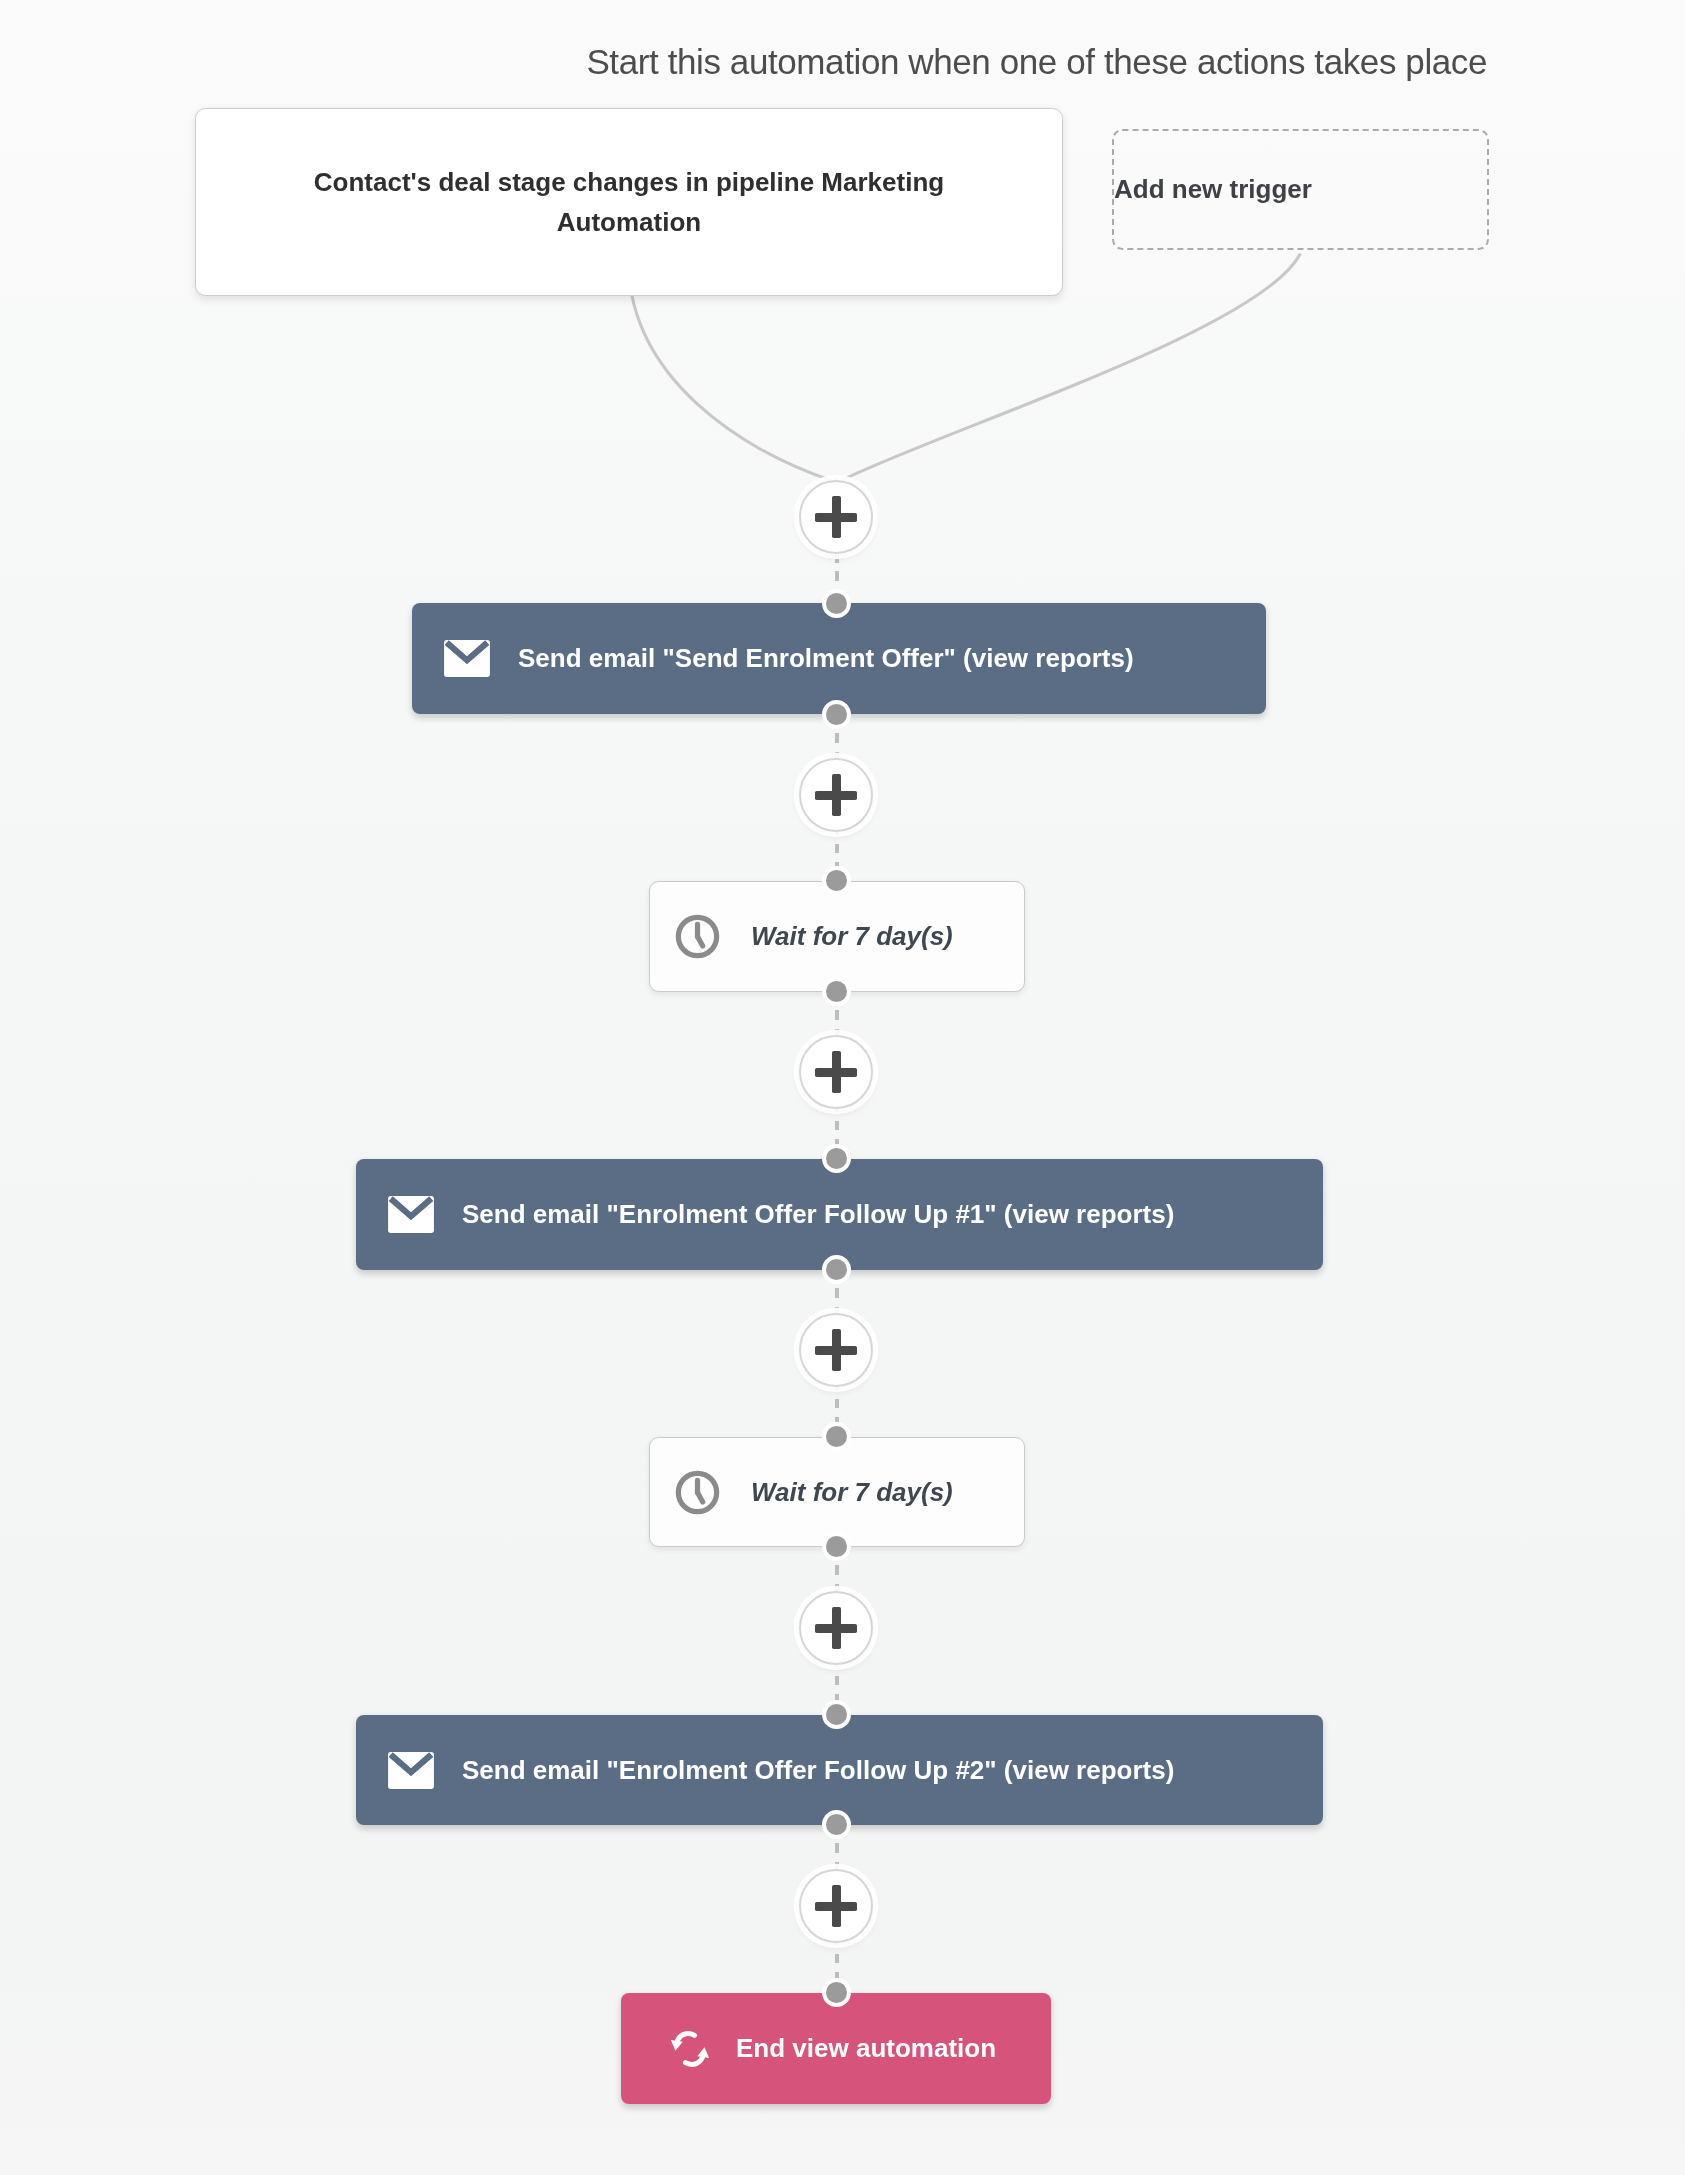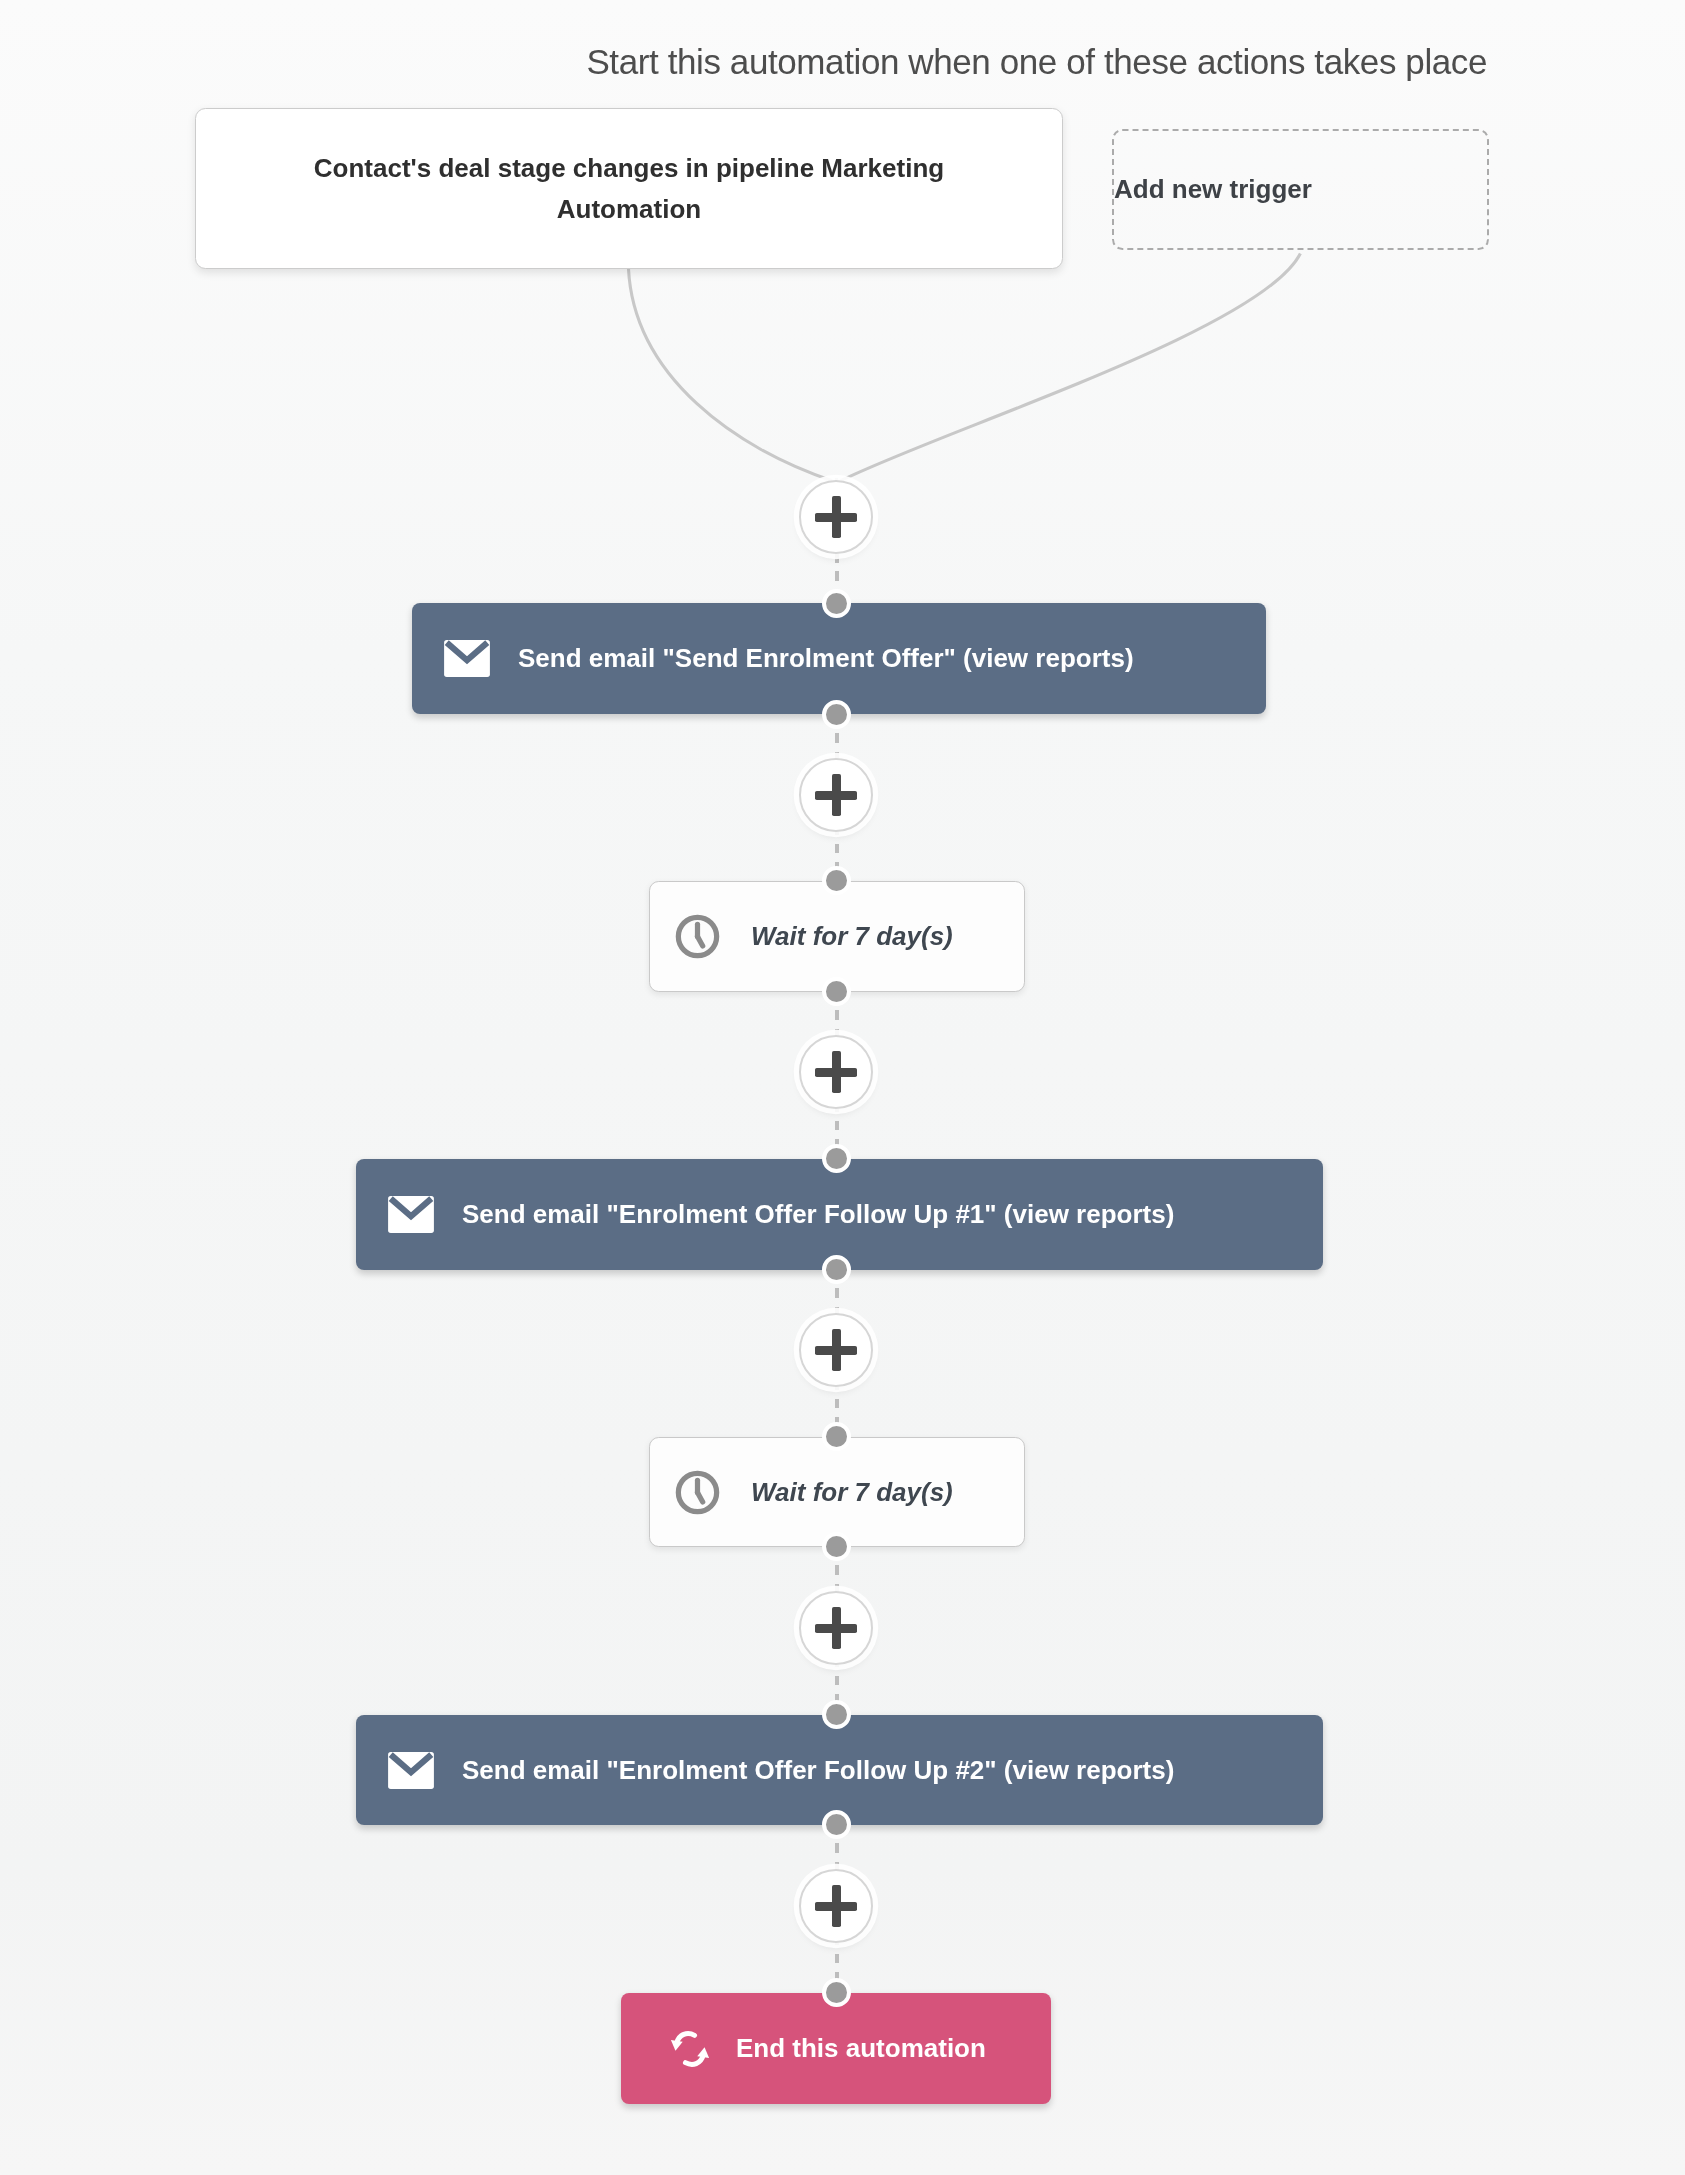--- a/index.html
+++ b/index.html
@@ -12,21 +12,21 @@
   .canvas{position:absolute;inset:0;}
   
   .flow-title{
     position:absolute;top:42px;left:0;width:1487px;text-align:right;
     font-size:35px;font-weight:400;letter-spacing:-0.4px;color:#4d4d4d;
   }
   
   .curves{position:absolute;left:0;top:0;z-index:0;}
   
   .trigger-box{
-    position:absolute;left:195px;top:108px;width:868px;height:161px;
+    position:absolute;left:195px;top:108px;width:868px;height:188px;
     background:#ffffff;border:1.8px solid #cccccc;border-radius:10.5px;
     box-shadow:0 3.5px 8.8px rgba(0,0,0,0.10);
     display:flex;align-items:center;justify-content:center;z-index:2;box-sizing:border-box;
   }
   .trigger-box .label{
     width:86%;text-align:center;font-size:26px;font-weight:700;color:#2f2f2f;line-height:1.55;
   }
   .add-trigger-box{
     position:absolute;left:1112px;top:129px;width:377px;height:121px;
     border:2.6px dashed #ababab;border-radius:10.5px;background:transparent;
@@ -168,17 +168,17 @@
     <div class="label">Send email "Enrolment Offer Follow Up #2" (view reports)</div>
   </div>
 
   <div class="step end" style="left:621px;top:1993px;width:430px;height:111px;">
     <svg class="icon" width="40" height="40" viewBox="0 0 44 44">
       <path d="M27 7 C 19 2.5, 10 6, 7.5 15" fill="none" stroke="#ffffff" stroke-width="5.5" stroke-linecap="round"></path>
       <polygon points="1,12 14,14 6,24" fill="#ffffff"></polygon>
       <path d="M17 37 C 25 41.5, 34 38, 36.5 29" fill="none" stroke="#ffffff" stroke-width="5.5" stroke-linecap="round"></path>
       <polygon points="43,32 30,30 38,20" fill="#ffffff"></polygon>
     </svg>
-    <div class="label">End this automation</div>
+    <div class="label">End view automation</div>
   </div>
 
 </div>
 
 
 </body></html>

